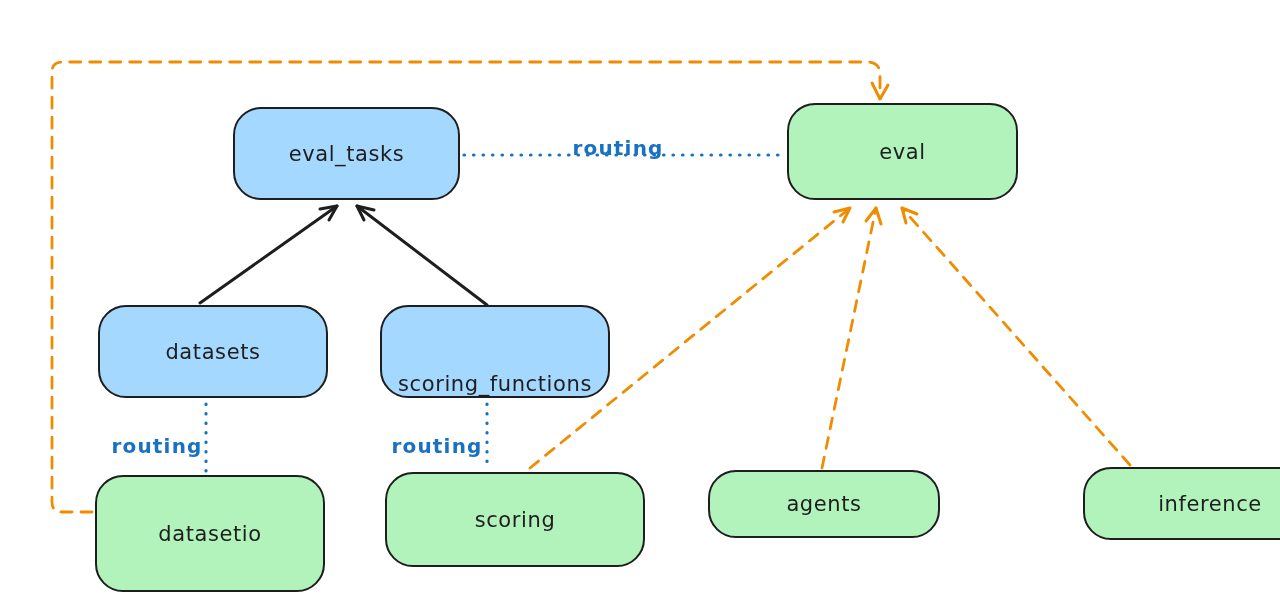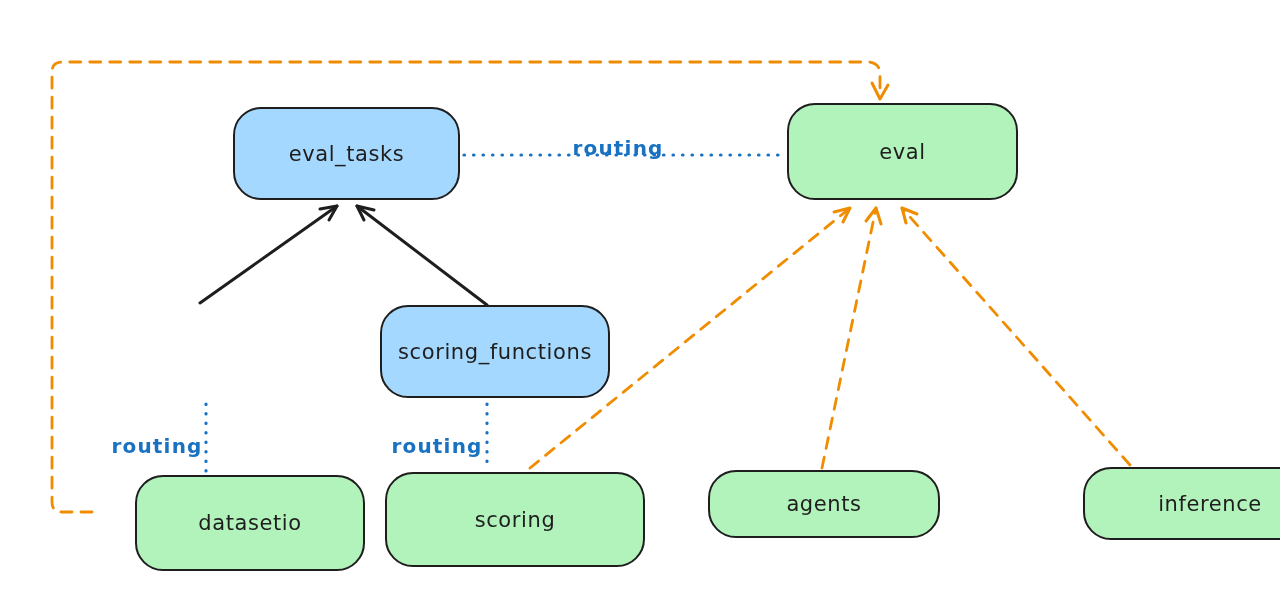--- a/index.html
+++ b/index.html
@@ -111,26 +111,29 @@
   </svg>
 
   <div class="node green" style="left:787px; top:103px; width:231px; height:97px;">
     <span>eval</span>
   </div>
 
   <div class="node blue" style="left:233px; top:107px; width:227px; height:93px;">
     <span>eval_tasks</span>
   </div>
 
+  <div class="node blue" style="left:98px; top:305px; width:230px; height:93px;">
+    <span>datasets</span>
+  </div>
 
-  <div class="node blue" style="left:380px; top:305px; width:230px; height:93px;">
+  <div class="node blue" style="left:380px; top:305px; width:230px; height:93px;align-items:flex-end;">
     <span>scoring_functions</span>
   </div>
 
-  <div class="node green" style="left:95px; top:475px; width:230px; height:96px;margin-left:40px;">
+  <div class="node green" style="left:95px; top:475px; width:230px; height:117px;">
     <span>datasetio</span>
   </div>
 
   <div class="node green" style="left:385px; top:472px; width:260px; height:95px;">
     <span>scoring</span>
   </div>
 
   <div class="node green" style="left:708px; top:470px; width:232px; height:68px;">
     <span>agents</span>
   </div>

